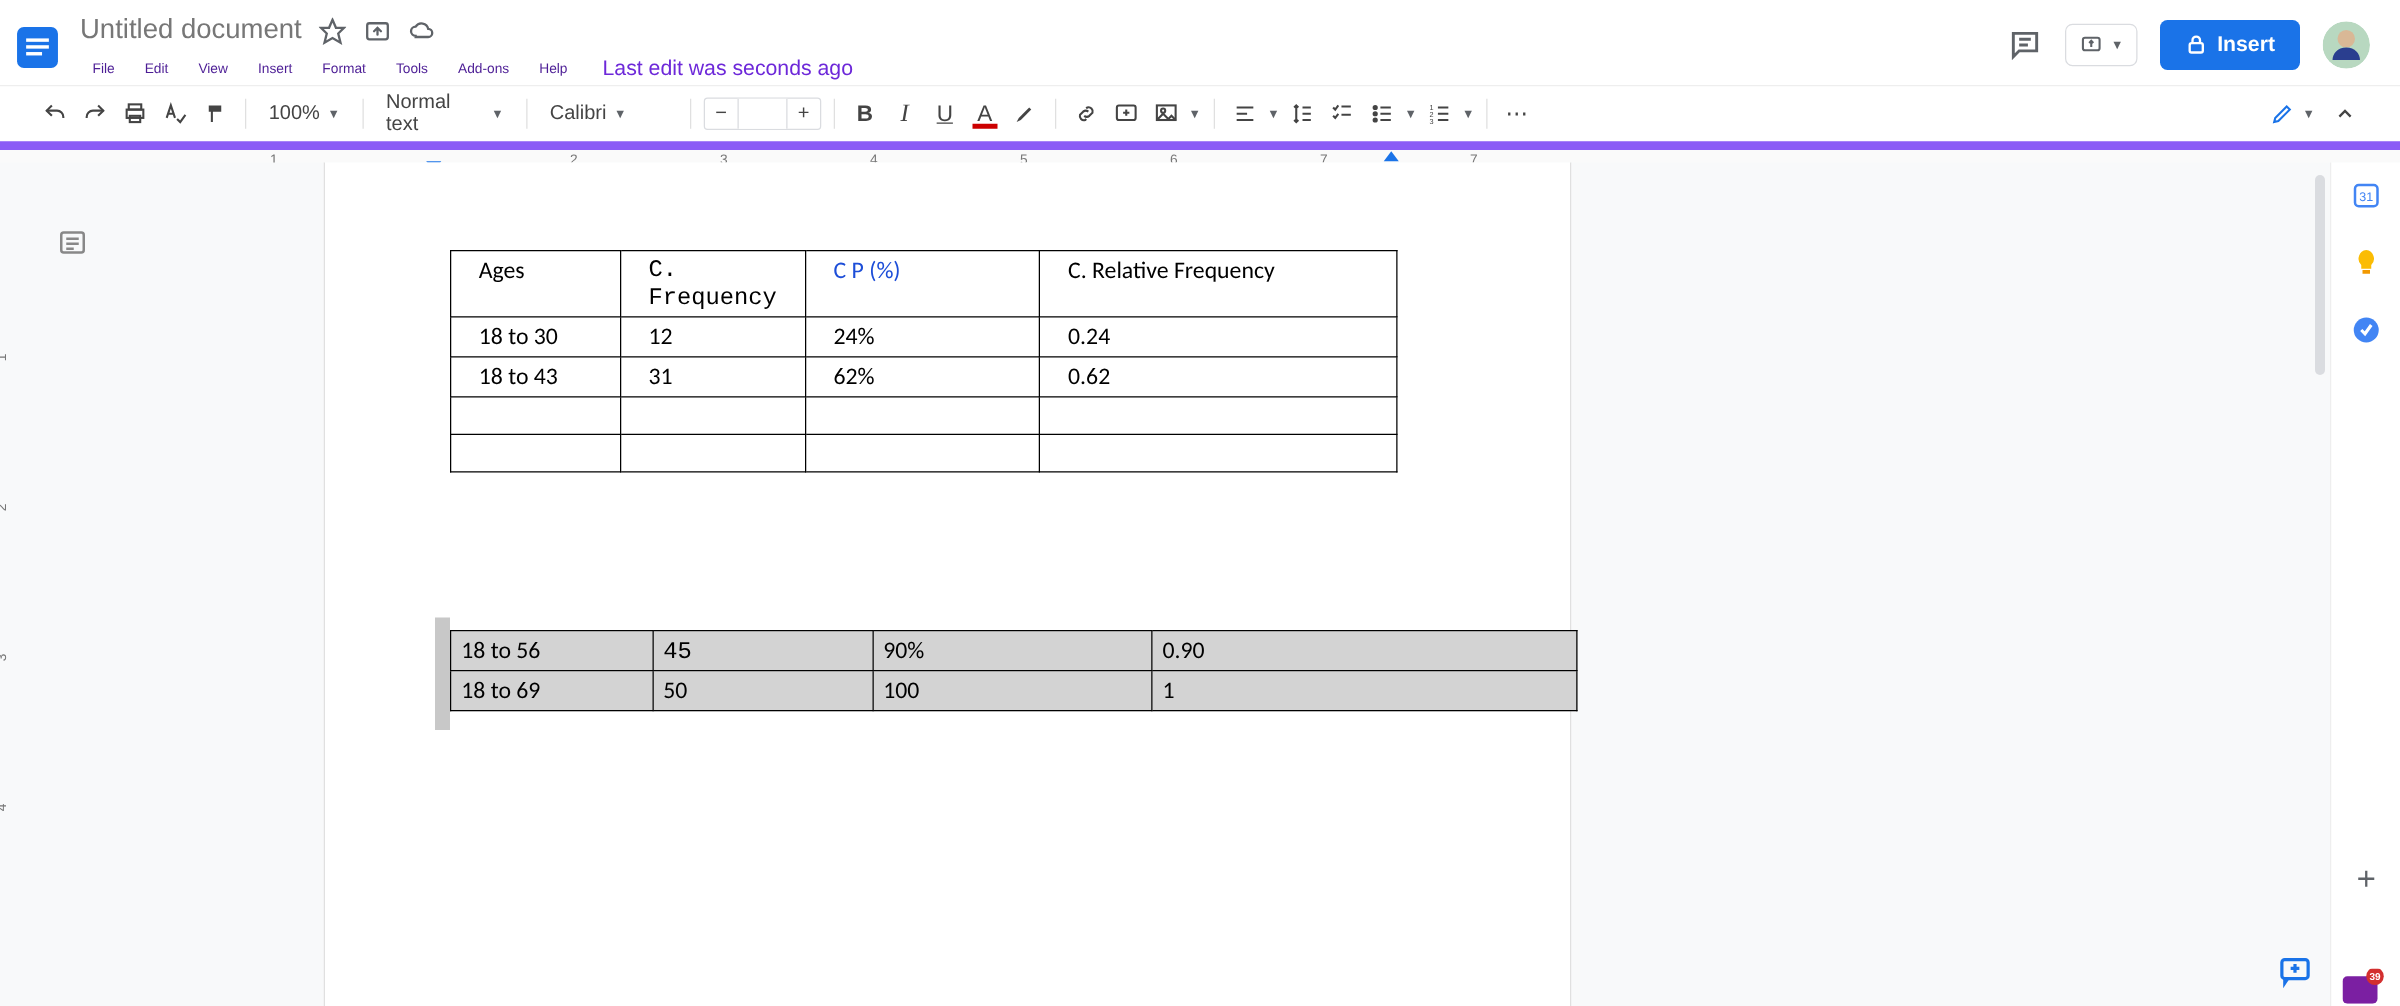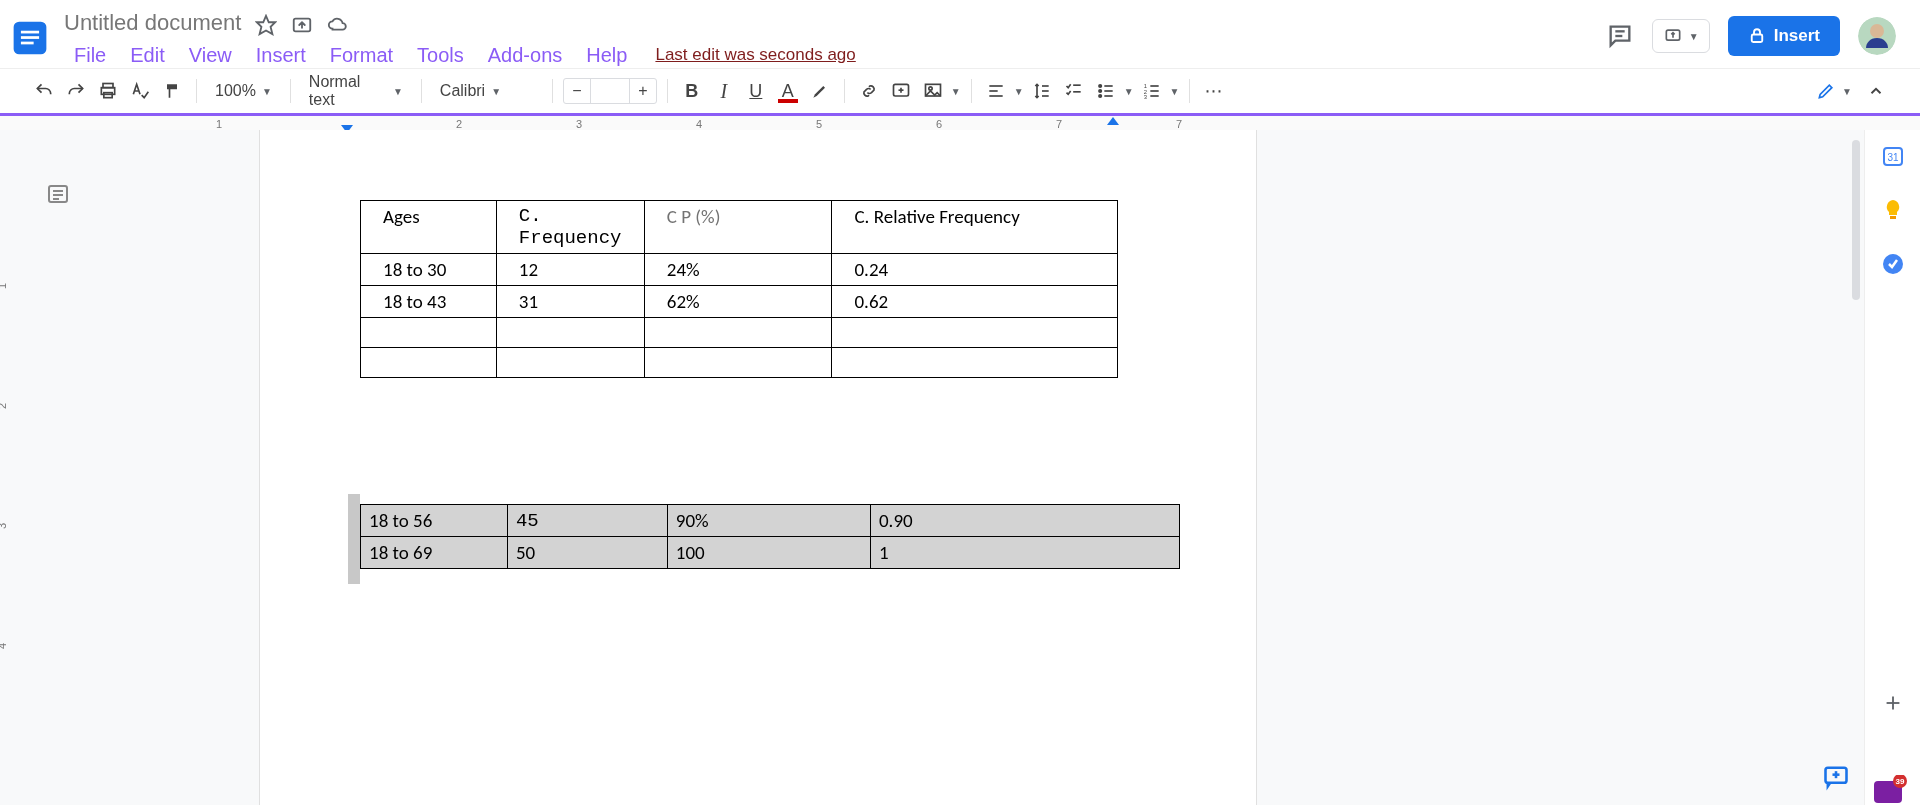--- a/index.html
+++ b/index.html
@@ -8,30 +8,30 @@
 
   
   .header { display:flex; align-items:flex-start; padding:8px 16px 0 8px; height:68px; }
   .doc-icon { width:44px; height:60px; display:flex; align-items:center; justify-content:center; margin-right:12px; }
   .doc-icon svg { width:40px; height:40px; }
   .doc-main { flex:1; display:flex; flex-direction:column; }
   .doc-title-row { display:flex; align-items:flex-end; gap:14px; height:28px; }
   .doc-title { font-size:22px; color:#777; }
   .title-icon { color:#5f6368; display:flex; align-items:center; }
   .menu-row { display:flex; align-items:center; gap:4px; height:30px; margin-top:4px; }
-  .menu-item { font-size:20px; color:#8b5cf6; padding:2px 10px; cursor:pointer; }
-  .last-edit { font-size:17px; color:#7f1d1d; text-decoration:underline; margin-left:14px; cursor:pointer; }
+  .menu-item { font-size:11px; color:#4c1d95; padding:2px 10px; cursor:pointer; }
+  .last-edit { font-size:17px; color:#6d28d9; margin-left:14px; cursor:pointer; }
   .header-right { display:flex; align-items:center; gap:18px; padding-right:8px; padding-top:8px; }
   .comments-btn { color:#5f6368; }
   .present-btn { border:1px solid #dadce0; border-radius:6px; padding:6px 10px; display:flex; align-items:center; gap:6px; color:#5f6368; }
   .share-btn { background:#1a73e8; color:#fff; border-radius:6px; padding:10px 20px; font-size:17px; font-weight:600; display:flex; align-items:center; gap:8px; }
   .avatar { width:38px; height:38px; border-radius:50%; background:linear-gradient(#6a7stdout,#3a5); display:flex; align-items:center; justify-content:center; overflow:hidden; }
 
   
-  .toolbar-border { border-top:1px solid #eee; border-bottom:3px solid #8b5cf6; }
+  .toolbar-border { border-top:1px solid #eee; border-bottom:7px solid #8b5cf6; }
   .toolbar { display:flex; align-items:center; height:44px; padding:0 30px 0 30px; gap:4px; color:#444; }
   .tb-btn { width:28px; height:28px; display:flex; align-items:center; justify-content:center; border-radius:3px; cursor:pointer; }
   .tb-sep { width:1px; height:24px; background:#e0e0e0; margin:0 6px; }
   .tb-select { display:flex; align-items:center; gap:6px; font-size:16px; padding:0 8px; cursor:pointer; }
   .font-size-box { display:flex; align-items:center; border:1px solid #dadce0; border-radius:3px; height:26px; }
   .font-size-box .fs-btn { width:26px; display:flex; align-items:center; justify-content:center; cursor:pointer; }
   .font-size-box input { width:40px; border:none; text-align:center; font-size:15px; outline:none; border-left:1px solid #dadce0; border-right:1px solid #dadce0; height:24px; }
   .tb-btn.bold { font-weight:bold; font-size:18px; }
   .tb-btn.italic { font-style:italic; font-family:serif; font-size:20px; }
   .tb-btn.underline { text-decoration:underline; font-size:18px; }
@@ -55,26 +55,26 @@
   .outline-btn { position:absolute; left:46px; top:52px; color:#888; }
   .page { position:absolute; left:259px; top:0; width:998px; background:#fff; min-height:900px; border:1px solid #e0e0e0; border-top:none; }
   .page-inner { padding:70px 100px 0 100px; font-family: Calibri, Arial, sans-serif; font-size:19px; color:#000; }
 
   table.data-table { border-collapse:collapse; width:758px; }
   table.data-table td { border:1px solid #000; padding:4px 22px; vertical-align:top; font-size:19px; height:30px; }
   .col1 { width:136px; }
   .col2 { width:148px;font-family:Liberation Mono, monospace; }
   .col3 { width:188px; }
   .col4 { width:286px; }
-  .red-head { color:#737373; }
+  .red-head { color:#1d4ed8; }
   .gap { height:126px; }
   .selected-rows { position:relative; }
   .sel-handle { position:absolute; left:-12px; top:-10px; width:12px; height:90px; background:#c8c8c8; }
   table.sel-table td { background:#d3d3d3; }
-  table.sel-table { border-collapse:collapse; width:820px; }
+  table.sel-table { border-collapse:collapse; width:902px; }
   table.sel-table td { border:1px solid #000; padding:4px 8px; font-size:19px; height:30px; }
 
   
   .side-panel { position:absolute; right:0; top:0; width:56px; height:100%; background:#fff; border-left:1px solid #eee; display:flex; flex-direction:column; align-items:center; gap:30px; padding-top:14px; }
   .side-icon { width:24px; height:24px; border-radius:4px; display:flex; align-items:center; justify-content:center; }
   .scrollbar-thumb { position:absolute; right:60px; top:10px; width:8px; height:160px; background:#dadce0; border-radius:4px; }
 
   .add-comment-fab { position:absolute; right:70px; bottom:14px; color:#1a73e8; }
   .explore-fab { position:absolute; right:12px; bottom:2px;font-weight:bold; }
   svg { display:block; }

